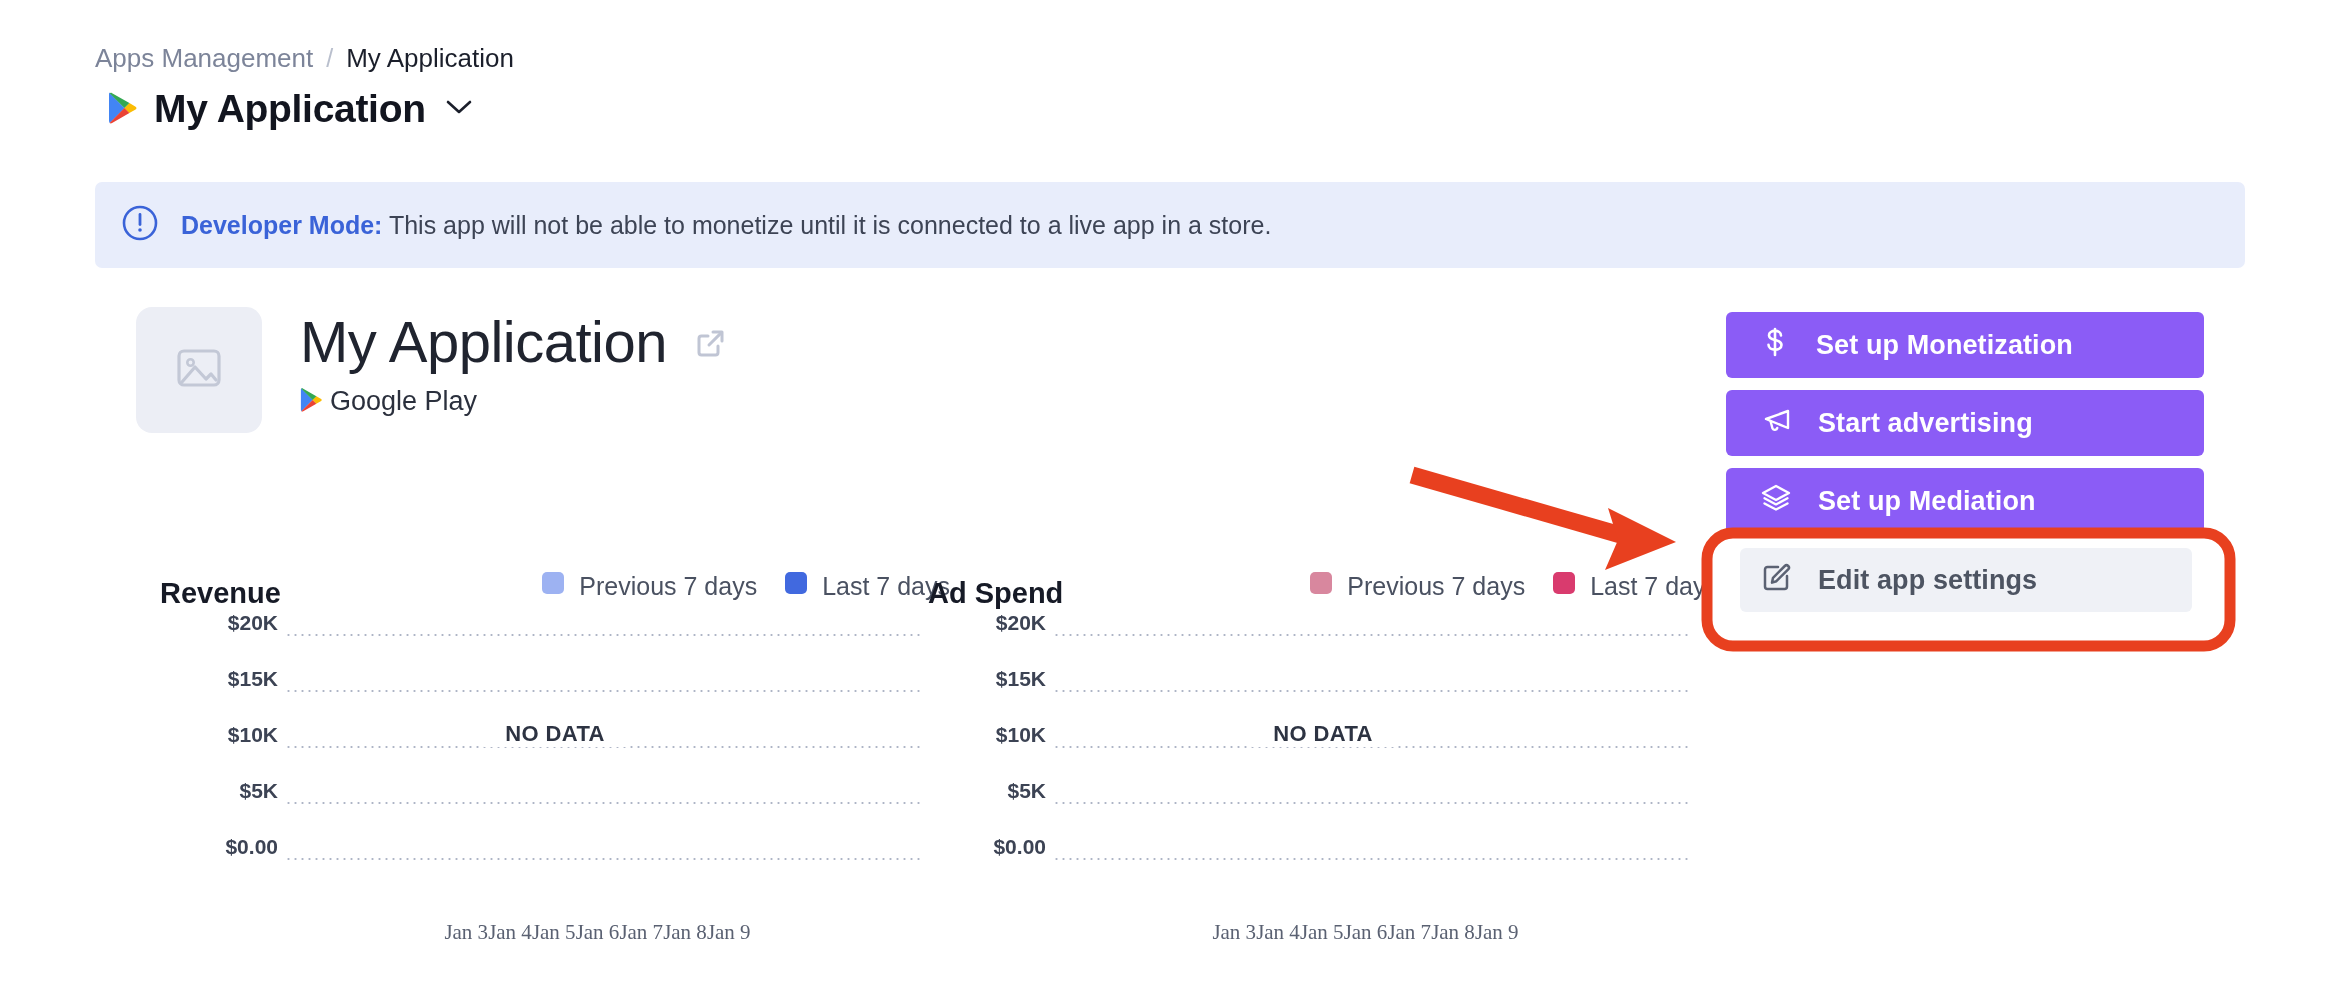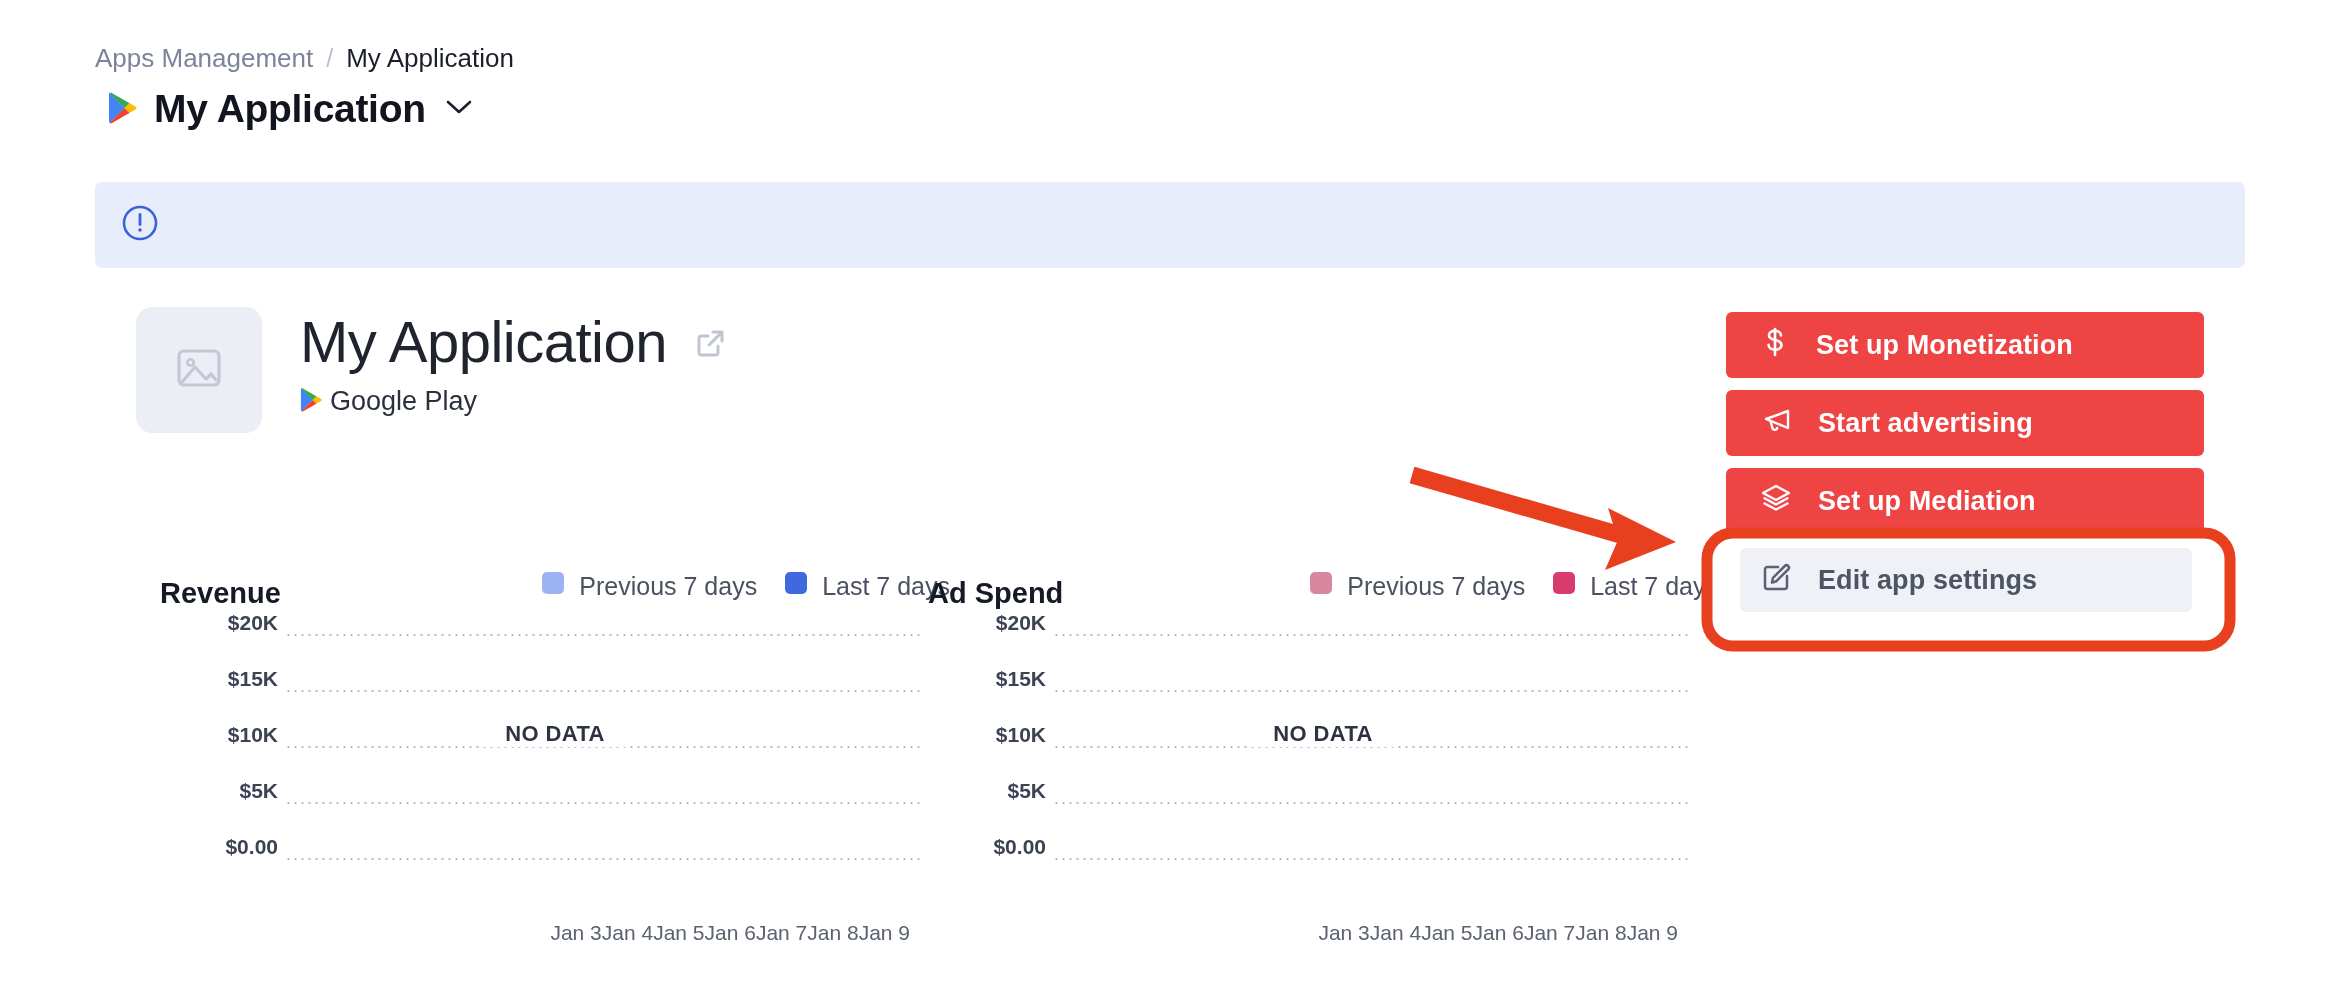--- a/index.html
+++ b/index.html
@@ -70,21 +70,21 @@
     position: absolute; left: 1726px; top: 312px;
     width: 478px; display: flex; flex-direction: column; gap: 12px;
   }
   .btn {
     height: 66px; border-radius: 6px; border: none;
     display: flex; align-items: center; padding-left: 34px;
     font-family: "Liberation Sans", sans-serif;
     font-size: 27px; font-weight: bold; cursor: pointer;
     letter-spacing: 0.1px;
   }
-  .btn-primary { background: #ef4444; color: #ffffff; }
+  .btn-primary { background: #8b5cf6; color: #ffffff; }
   .btn-secondary { background: #eff1f6; color: #4d5462; }
   .btn .bi { display: block; margin-right: 26px; flex: 0 0 auto; }
 
   
   .chart {
     position: absolute; top: 566px; width: 790px; height: 370px;
   }
   .chart-rev { left: 160px; }
   .chart-spend { left: 928px; }
   .chart-head { display: flex; align-items: center; height: 40px; }
@@ -113,21 +113,21 @@
     background-size: 7px 2px; background-repeat: repeat-x;
   }
   .nodata {
     position: absolute; left: 50%; transform: translate(-50%, -50%);
     background: #ffffff; padding: 0 22px;
     font-size: 22px; font-weight: bold; color: #2d3342;
     letter-spacing: 0.4px; line-height: 26px; white-space: nowrap;
   }
   .xaxis {
     position: absolute; left: 125px; right: 40px; top: 286px;
-    display: flex; justify-content: flex-end;
+    display: flex; justify-content: center; font-family: Liberation Serif, serif;
   }
   .xtick { font-size: 21px; color: #59607180; color: #5a6172; line-height: 25px; }
 
   
   .anno { position: absolute; left: 0; top: 0; width: 2342px; height: 1002px;
           pointer-events: none; }
 </style>
 </head>
 <body>
 
@@ -156,20 +156,24 @@
     </span>
   </div>
 
   <div class="dev-banner">
     <span class="dev-icon">
       <svg width="38" height="38" viewBox="0 0 38 38">
         <circle cx="19" cy="19" r="16" stroke="#3a63d8" stroke-width="2.6" fill="none"></circle>
         <path d="M19 10.5 v10" stroke="#3a63d8" stroke-width="2.8" stroke-linecap="round"></path>
         <circle cx="19" cy="26" r="1.8" fill="#3a63d8"></circle>
       </svg>
+    </span>
+    <span class="dev-text">
+      <b>Developer Mode:</b>
+      <span>This app will not be able to monetize until it is connected to a live app in a store.</span>
     </span>
   </div>
 
   <div class="app-head">
     <div class="app-thumb">
       <span>
         <svg width="58" height="58" viewBox="0 0 58 58">
           <rect x="9" y="12" width="40" height="34" rx="5" stroke="#c3c8d6" stroke-width="3.2" fill="none"></rect>
           <circle cx="20.5" cy="23.5" r="3.2" stroke="#c3c8d6" stroke-width="2.6" fill="none"></circle>
           <path d="M12 43 L25 28 L36 40 L41 35 L46 41" stroke="#c3c8d6" stroke-width="3.2" fill="none" stroke-linejoin="round" stroke-linecap="round"></path>

